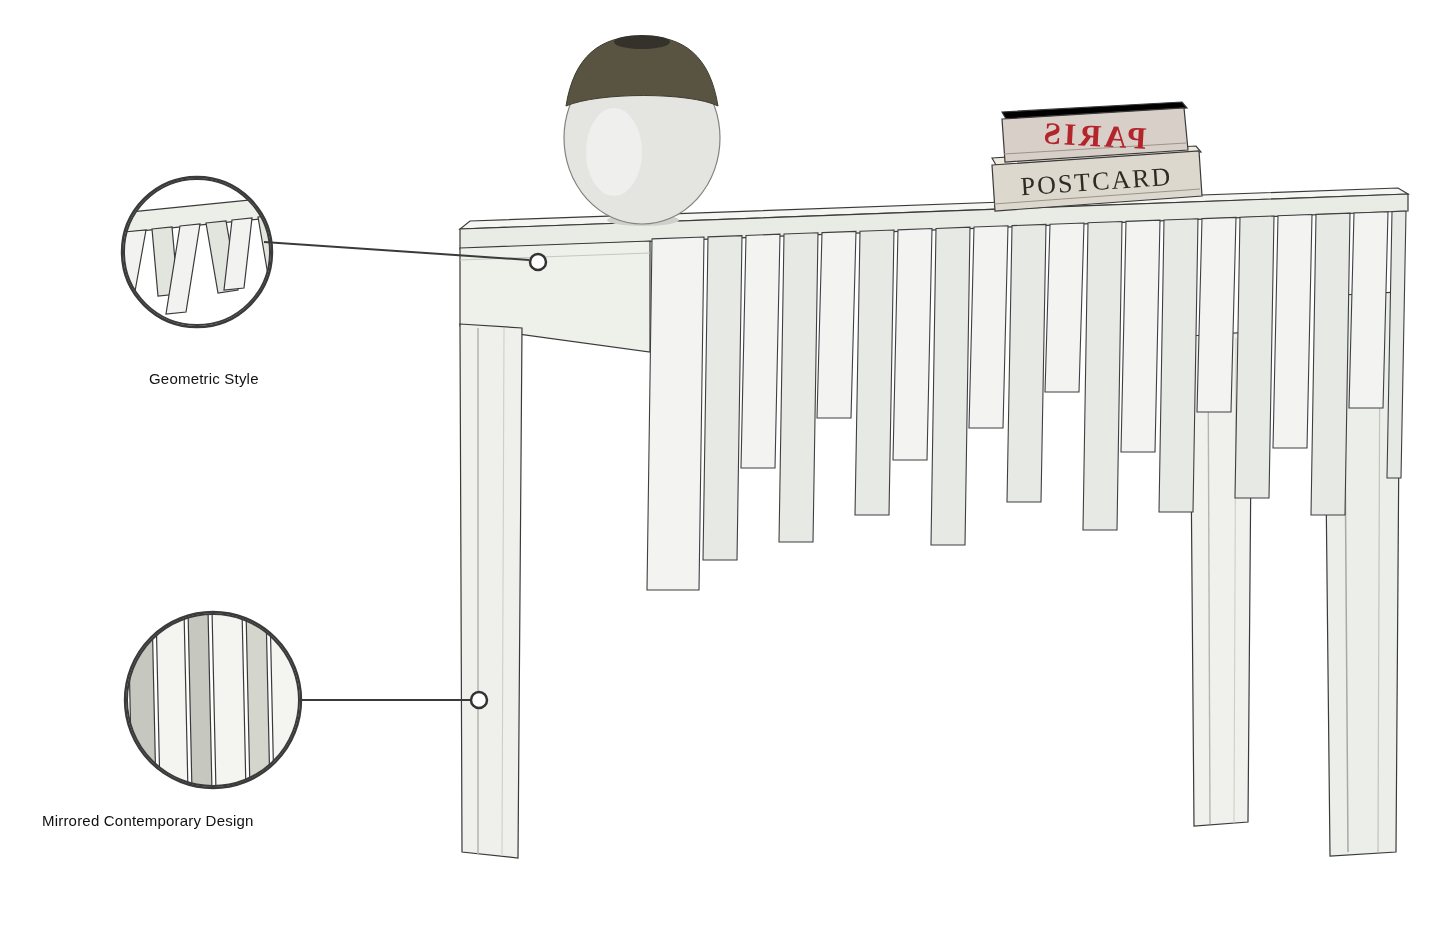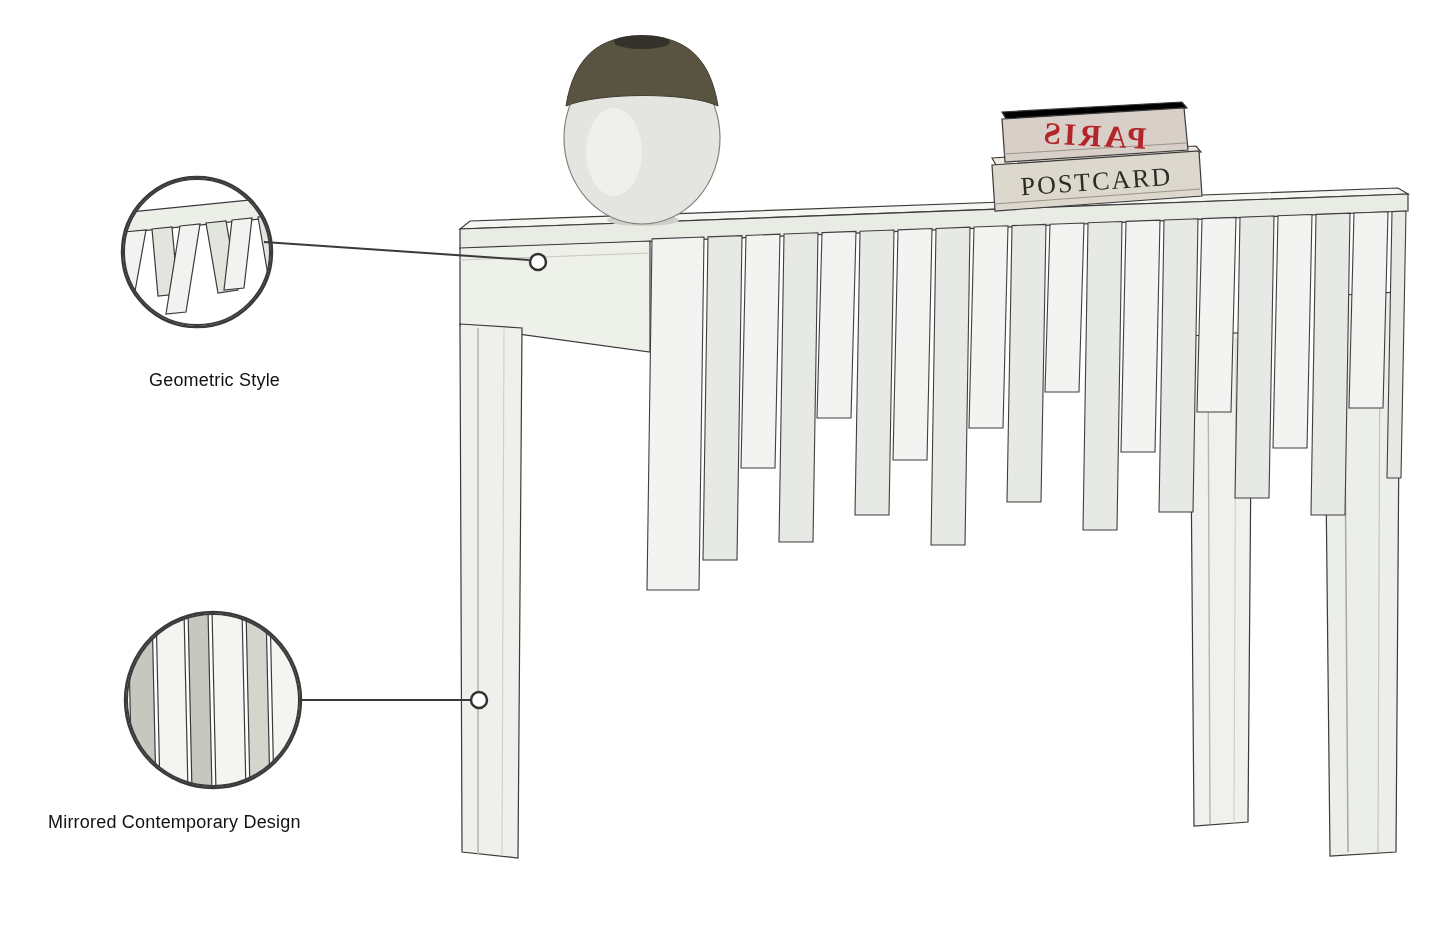--- a/index.html
+++ b/index.html
@@ -1,21 +1,21 @@
 <!DOCTYPE html>
 <html><head>
 <meta charset="utf-8">
 <style>
   html,body{margin:0;padding:0;background:#ffffff;}
   .stage{position:relative;width:1445px;height:943px;background:#ffffff;overflow:hidden;
          font-family:"Liberation Sans", sans-serif;}
-  .annotation-label{position:absolute;color:#111111;font-size:18px;letter-spacing:.2px;
+  .annotation-label{position:absolute;color:#111111;font-size:15px;letter-spacing:.2px;
          font-family:"Liberation Sans", sans-serif;white-space:nowrap;}
   #label-geometric{left:149px;top:370px;}
-  #label-mirrored{left:48px;top:812px;}
+  #label-mirrored{left:42px;top:812px;}
   svg{position:absolute;left:0;top:0;}
   .outline{stroke:#3a3a3a;stroke-width:1.2;}
   .thick{stroke:#3a3a3a;stroke-width:2.4;}
   .postcard{font-family:"Liberation Serif", serif;font-size:26px;letter-spacing:2px;fill:#2e2b26;}
   .paris{font-family:"Liberation Serif", serif;font-size:31px;font-weight:bold;letter-spacing:3px;fill:#b3252b;}
 </style>
 </head>
 <body>
 
 <div class="stage">

